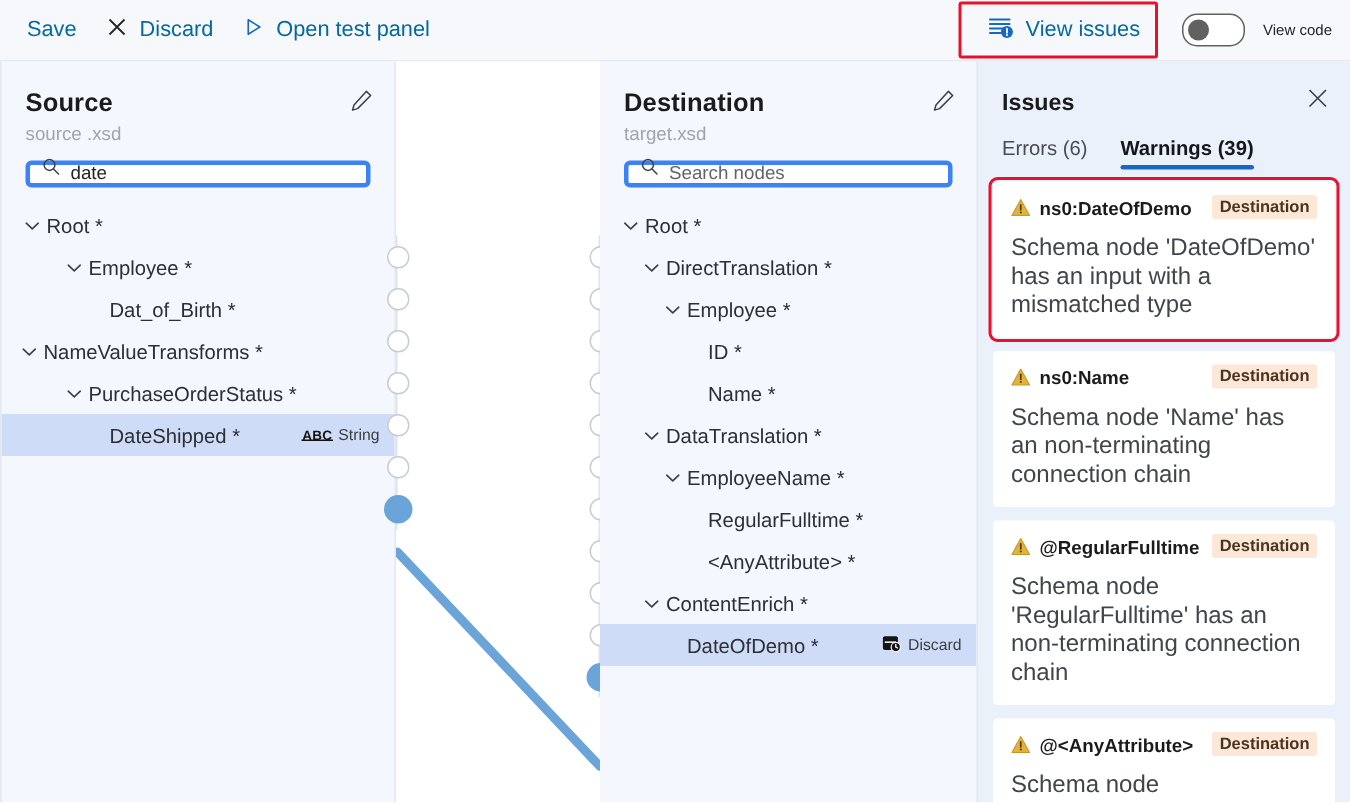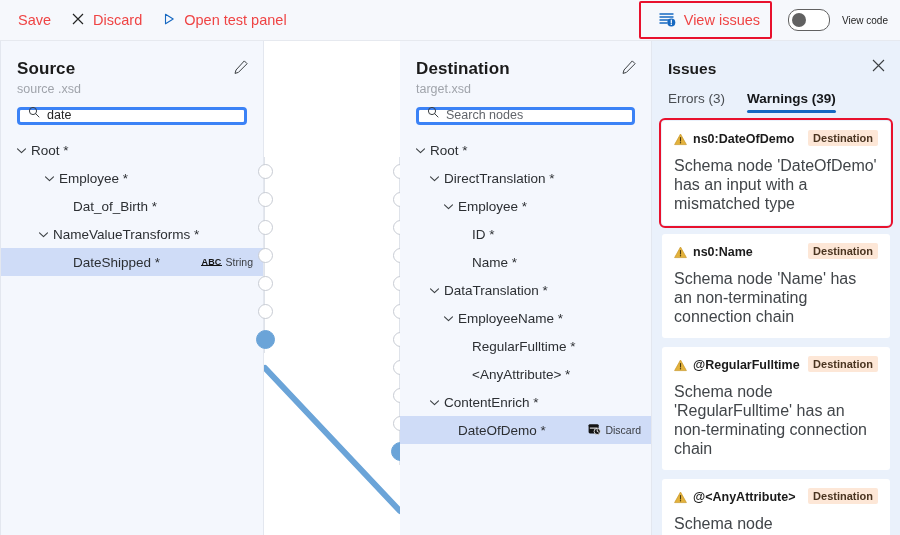--- a/index.html
+++ b/index.html
@@ -13,21 +13,21 @@
 
   
   .toolbar{
     position:absolute;left:0;top:0;width:900px;height:41px;
     background:#f6f8fc;border-bottom:1px solid #e6e9ef;
     display:flex;align-items:center;box-sizing:border-box;
   }
   .tb-btn{
     display:flex;align-items:center;gap:8px;height:30px;
     padding:0 10px;border-radius:4px;cursor:pointer;
-    font-size:14.5px;color:#ef4444;white-space:nowrap;
+    font-size:14.5px;color:#0369a1;white-space:nowrap;
   }
   .tb-btn:first-child{margin-left:8px;}
   .tb-right{margin-left:auto;display:flex;align-items:center;gap:6px;padding-right:12px;}
   .viewissues-wrap{
     position:relative;display:flex;align-items:center;
     border:2px solid #e8112d;border-radius:2px;padding:2px 6px;
     margin-right:10px;
   }
   .viewissues-wrap .tb-btn{padding:0 4px;}
   .toggle{
@@ -228,27 +228,35 @@
           <span class="chev">
             <svg width="13" height="13" viewBox="0 0 13 13">
               <path d="M2.5 4.8 L6.5 8.6 L10.5 4.8" stroke="#3c4043" stroke-width="1.1" fill="none" stroke-linecap="round" stroke-linejoin="round"></path>
             </svg>
           </span>
           <span class="tree-label">Employee *</span>
         </div>
         <div class="tree-row" style="padding-left: 72px;">
           <span class="tree-label">Dat_of_Birth *</span>
         </div>
-        <div class="tree-row" style="padding-left: 36px;">
+        <div class="tree-row" style="padding-left: 12px;">
           <span class="chev">
             <svg width="13" height="13" viewBox="0 0 13 13">
               <path d="M2.5 4.8 L6.5 8.6 L10.5 4.8" stroke="#3c4043" stroke-width="1.1" fill="none" stroke-linecap="round" stroke-linejoin="round"></path>
             </svg>
           </span>
           <span class="tree-label">NameValueTransforms *</span>
+        </div>
+        <div class="tree-row" style="padding-left: 42px;">
+          <span class="chev">
+            <svg width="13" height="13" viewBox="0 0 13 13">
+              <path d="M2.5 4.8 L6.5 8.6 L10.5 4.8" stroke="#3c4043" stroke-width="1.1" fill="none" stroke-linecap="round" stroke-linejoin="round"></path>
+            </svg>
+          </span>
+          <span class="tree-label">PurchaseOrderStatus *</span>
         </div>
         <div class="tree-row sel" style="padding-left: 72px;">
           <span class="tree-label">DateShipped *</span>
           <span class="type-badge">
             <span class="abc-glyph">ABC</span>
             <span>String</span>
           </span>
         </div>
       </div>
   </div>
@@ -380,21 +388,21 @@
   <div id="issues-pane">
     <div class="issues-head">
       <div class="issues-title">Issues</div>
       <span class="issues-close">
         <svg width="15" height="15" viewBox="0 0 15 15">
             <path d="M2 2 L13 13 M13 2 L2 13" stroke="#3c4043" stroke-width="1.1" fill="none"></path>
           </svg>
       </span>
     </div>
     <div class="issue-tabs" id="issue-tabs">
-        <div class="issue-tab">Errors (3)</div>
+        <div class="issue-tab">Errors (6)</div>
         <div class="issue-tab active">Warnings (39)</div>
       </div>
     <div class="issue-list" id="issue-list">
         <div class="issue-card highlight">
           <div class="issue-top">
             <span class="warn-icon"><svg width="13" height="13" viewBox="0 0 13 13">
                 <path d="M6.5 1 L12.4 11.6 H0.6 Z" fill="#e3b23c" stroke="#c89628" stroke-width="0.7" stroke-linejoin="round"></path>
                 <path d="M6.5 4.5 V8" stroke="#4a3a10" stroke-width="1.1" stroke-linecap="round"></path>
                 <circle cx="6.5" cy="9.7" r="0.68" fill="#4a3a10"></circle>
               </svg></span>

